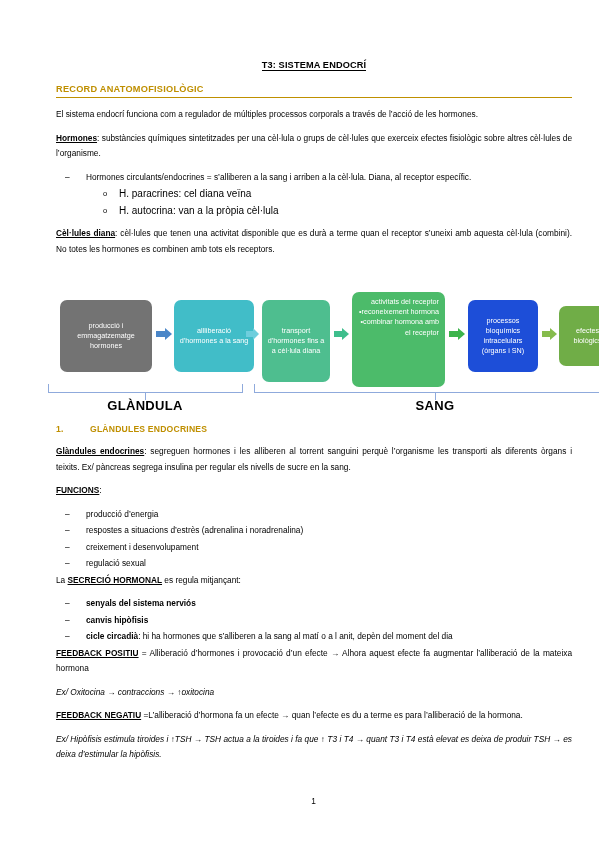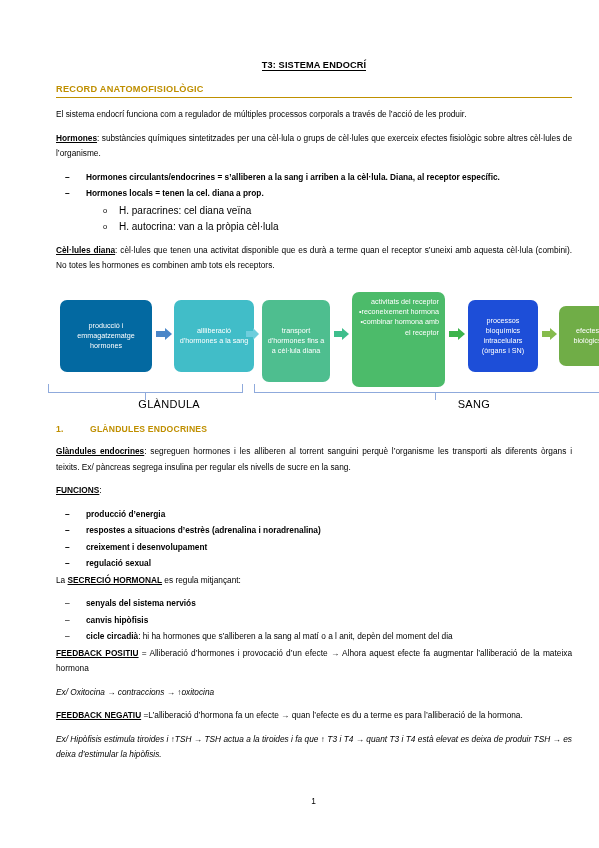--- a/index.html
+++ b/index.html
@@ -76,21 +76,20 @@
     list-style: none;
     margin: 0;
     padding: 0;
   }
   ul.dash > li {
     font-size: 8.3px;
     line-height: 15.5px;
     position: relative;
     padding-left: 30px;
     margin-bottom: 1px;
-    font-weight: bold;
   }
   ul.dash > li::before {
     content: "–";
     position: absolute;
     left: 9px;
     top: 0;
   }
   .sub-arrow {
     font-size: 8.3px;
     line-height: 15.5px;
@@ -174,24 +173,24 @@
     box-sizing: border-box;
   }
   .bracetick {
     position: absolute;
     width: 1px;
     height: 7px;
     background: #8FAADC;
   }
   .bracelabel {
     position: absolute;
-    font-size: 11px;
-    font-weight: normal;
+    font-size: 13px;
+    font-weight: bold;
     letter-spacing: 0.3px;
-    text-align: right;
+    text-align: center;
   }
 
   
   .h-num {
     color: #BF8F00;
     font-size: 8.6px;
     font-weight: bold;
     letter-spacing: 0.2px;
     margin: 0 0 10px 0;
     padding-left: 9px;
@@ -229,44 +228,41 @@
 
 <div class="page">
 
   <div class="content">
 
     <div class="doc-title"><span>T3: SISTEMA ENDOCRÍ</span></div>
 
     <div class="h-gold">RECORD ANATOMOFISIOLÒGIC</div>
     <div class="h-gold-rule"></div>
 
-    <p class="body">El sistema endocrí funciona com a regulador de múltiples processos corporals a través de l’acció de les produir.</p>
+    <p class="body">El sistema endocrí funciona com a regulador de múltiples processos corporals a través de l’acció de les hormones.</p>
 
     <p class="body just"><span class="u b">Hormones</span><span>: substàncies químiques sintetitzades per una cèl·lula o grups de cèl·lules que exerceix efectes fisiològic sobre altres cèl·lules de l’organisme.</span></p>
 
     <div class="list-block">
       <ul class="dash">
         <li>Hormones circulants/endocrines = s’alliberen a la sang i arriben a la cèl·lula. Diana, al receptor específic.</li>
-      </ul>
-      <ul class="dash">
-        <li>Hormones locals = tenen la cel. diana a prop.</li>
       </ul>
       <ul class="circ">
         <li>H. paracrines: cel diana veïna</li>
         <li>H. autocrina: van a la pròpia cèl·lula</li>
       </ul>
     </div>
 
     <p class="body just"><span class="u b">Cèl·lules diana</span><span>: cèl·lules que tenen una activitat disponible que es durà a terme quan el receptor s’uneixi amb aquesta cèl·lula (combini). No totes les hormones es combinen amb tots els receptors.</span></p>
 
   </div>
 
   <div class="diagram">
 
-    <div class="fbox" style="left:28px; top:8px; width:92px; height:72px; background:#0369a1;">
+    <div class="fbox" style="left:28px; top:8px; width:92px; height:72px; background:#737373;">
       <span>producció i emmagatzematge hormones</span>
     </div>
 
     <div class="arrowwrap" style="left:124px; top:36px;">
       <div class="stem" style="width:9px; background:#4A86C8;"></div>
       <div class="head" style="border-left:7px solid #4A86C8;"></div>
     </div>
 
     <div class="fbox" style="left:142px; top:8px; width:80px; height:72px; background:#41BDC8;">
       <span>allliberació d’hormones a la sang</span>

